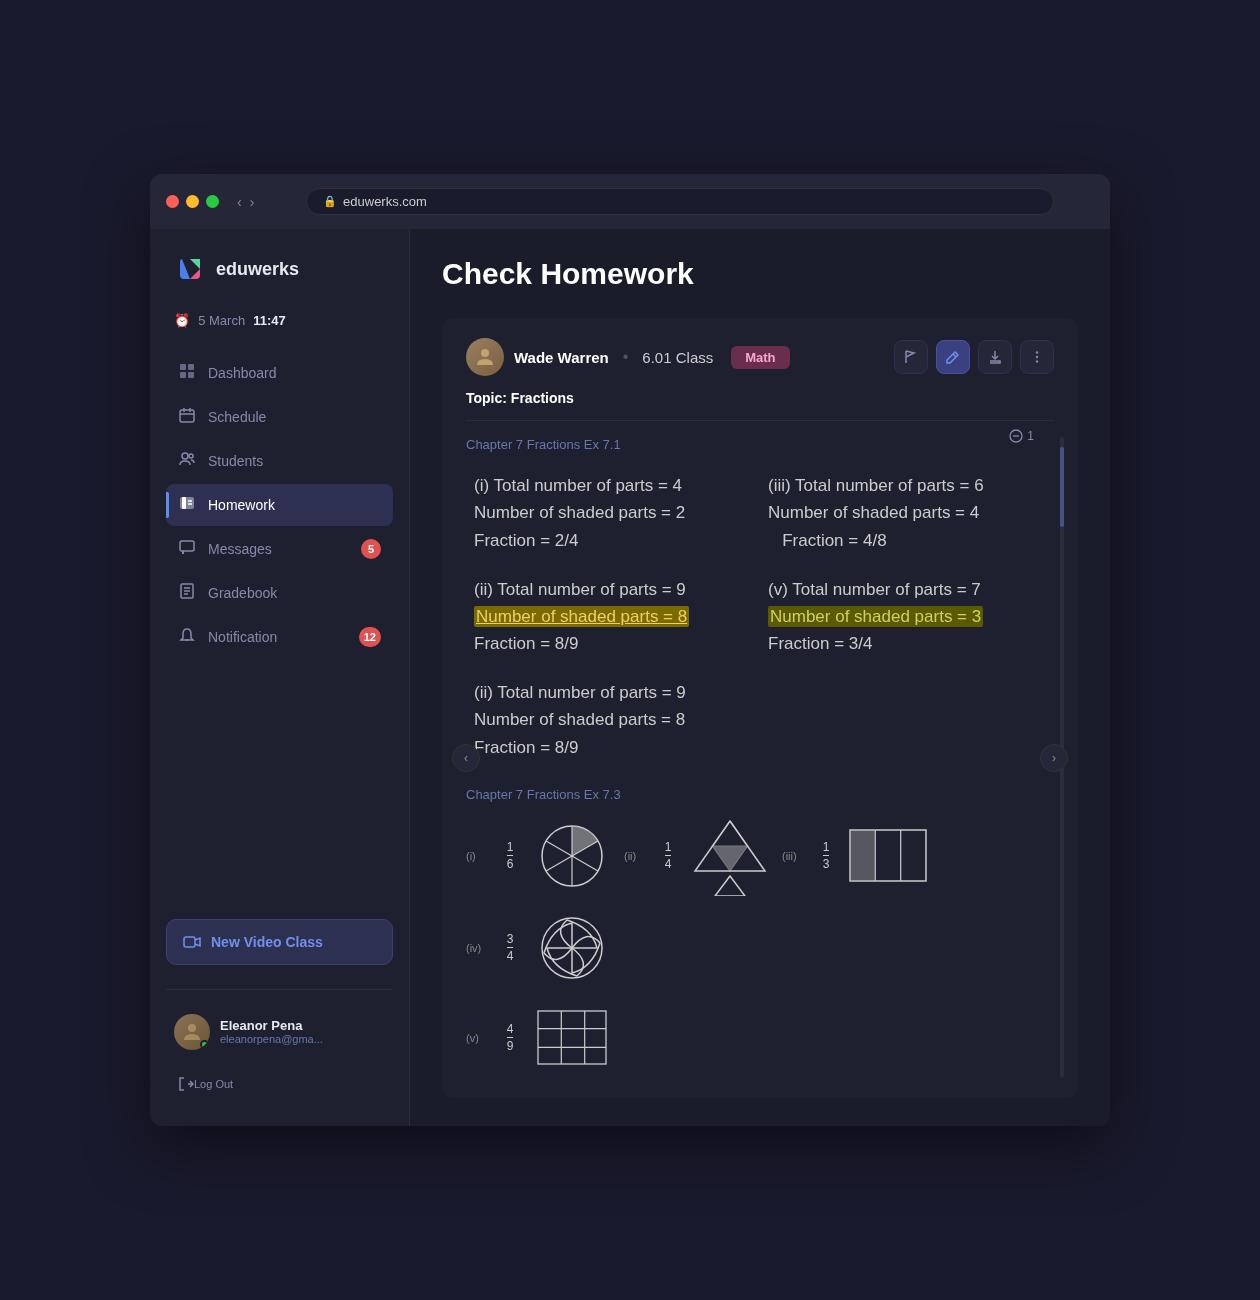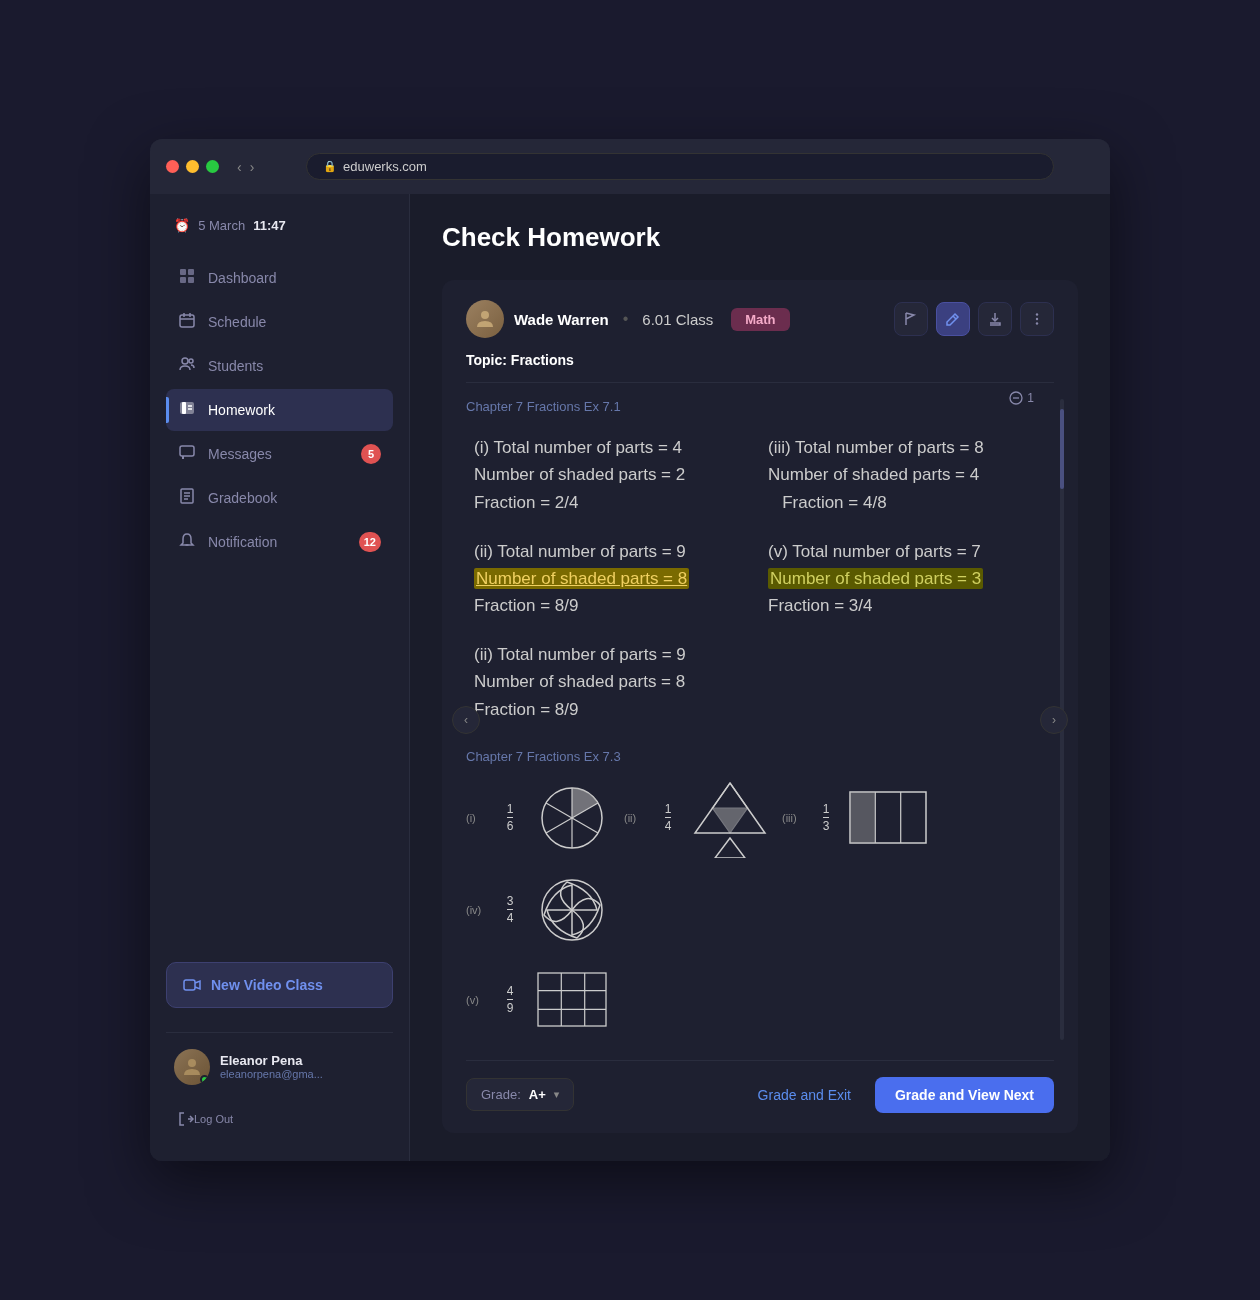--- a/index.html
+++ b/index.html
@@ -192,21 +192,21 @@
       display: flex;
       align-items: center;
       gap: 10px;
       cursor: pointer;
       margin-top: 16px;
       margin-bottom: 24px;
     }
 
     .sidebar-footer {
       border-top: 1px solid #2a2d3e;
-      padding-top: 8px;
+      padding-top: 16px;
     }
 
     .user-profile {
       display: flex;
       align-items: center;
       gap: 10px;
       padding: 8px;
       margin-bottom: 8px;
     }
 
@@ -264,21 +264,21 @@
     
     .main-content {
       flex: 1;
       background: #1a1c2a;
       padding: 28px 32px;
       overflow-y: auto;
     }
 
     .page-title {
       color: #fff;
-      font-size: 26px;
+      font-size: 30px;
       font-weight: 700;
       margin-bottom: 27px;
     }
 
     .homework-card {
       background: #1e2030;
       border-radius: 12px;
       padding: 20px 24px;
     }
 
@@ -553,20 +553,29 @@
     </div>
     <div class="url-bar">
       <span class="lock-icon">🔒</span>
       <span>eduwerks.com</span>
     </div>
   </div>
 
   <div class="app-layout">
 
     <div class="sidebar">
+      <div class="logo-area">
+
+        <svg class="logo-icon" viewBox="0 0 32 32">
+          <path d="M8 6 Q6 6 6 10 L6 22 Q6 26 10 26 L16 26 Z" fill="#4a7ee8"></path>
+          <path d="M16 26 L22 26 Q26 26 26 22 L26 16 Z" fill="#e85a8a"></path>
+          <path d="M16 6 L26 6 L26 16 Z" fill="#5ad4a0"></path>
+        </svg>
+        <span class="logo-text">eduwerks</span>
+      </div>
 
       <div class="datetime">
         <span>⏰</span>
         <span>5 March</span>
         <span class="time">11:47</span>
       </div>
 
       <div class="nav-items">
         <div class="nav-item">
           <span class="nav-icon">
@@ -758,21 +767,21 @@
               </div>
               <div class="fraction-item" style="margin-top:10px;">
                 <div>(ii) Total number of parts = 9</div>
                 <div>Number of shaded parts = 8</div>
                 <div>Fraction = 8/9</div>
               </div>
             </div>
 
             <div>
               <div class="fraction-item">
-                <div>(iii) Total number of parts = 8</div>
+                <div>(iii) Total number of parts = 6</div>
                 <div>Number of shaded parts = 4</div>
                 <div>&nbsp;&nbsp;&nbsp;Fraction = 4/8</div>
               </div>
               <div class="fraction-item" style="margin-top:10px;">
                 <div>(v) Total number of parts = 7</div>
                 <div><span class="highlight-olive">Number of shaded parts = 3</span></div>
                 <div>Fraction = 3/4</div>
               </div>
             </div>
           </div>
@@ -885,27 +894,16 @@
                   <line x1="24.3" y1="1" x2="24.3" y2="54" stroke="#ccc" stroke-width="1.2"></line>
                   <line x1="47.7" y1="1" x2="47.7" y2="54" stroke="#ccc" stroke-width="1.2"></line>
                   <line x1="1" y1="18.7" x2="69" y2="18.7" stroke="#ccc" stroke-width="1.2"></line>
                   <line x1="1" y1="37.3" x2="69" y2="37.3" stroke="#ccc" stroke-width="1.2"></line>
                 </svg>
               </div>
             </div>
           </div>
         </div>
 
-        <div class="bottom-bar">
-          <div class="grade-selector">
-            <span class="grade-label">Grade:</span>
-            <span class="grade-value">A+</span>
-            <span class="grade-chevron">▾</span>
-          </div>
-          <div class="bottom-actions">
-            <div class="grade-exit-btn">Grade and Exit</div>
-            <div class="grade-next-btn">Grade and View Next</div>
-          </div>
-        </div>
       </div>
     </div>
   </div>
 </div>
 
 </body></html>

